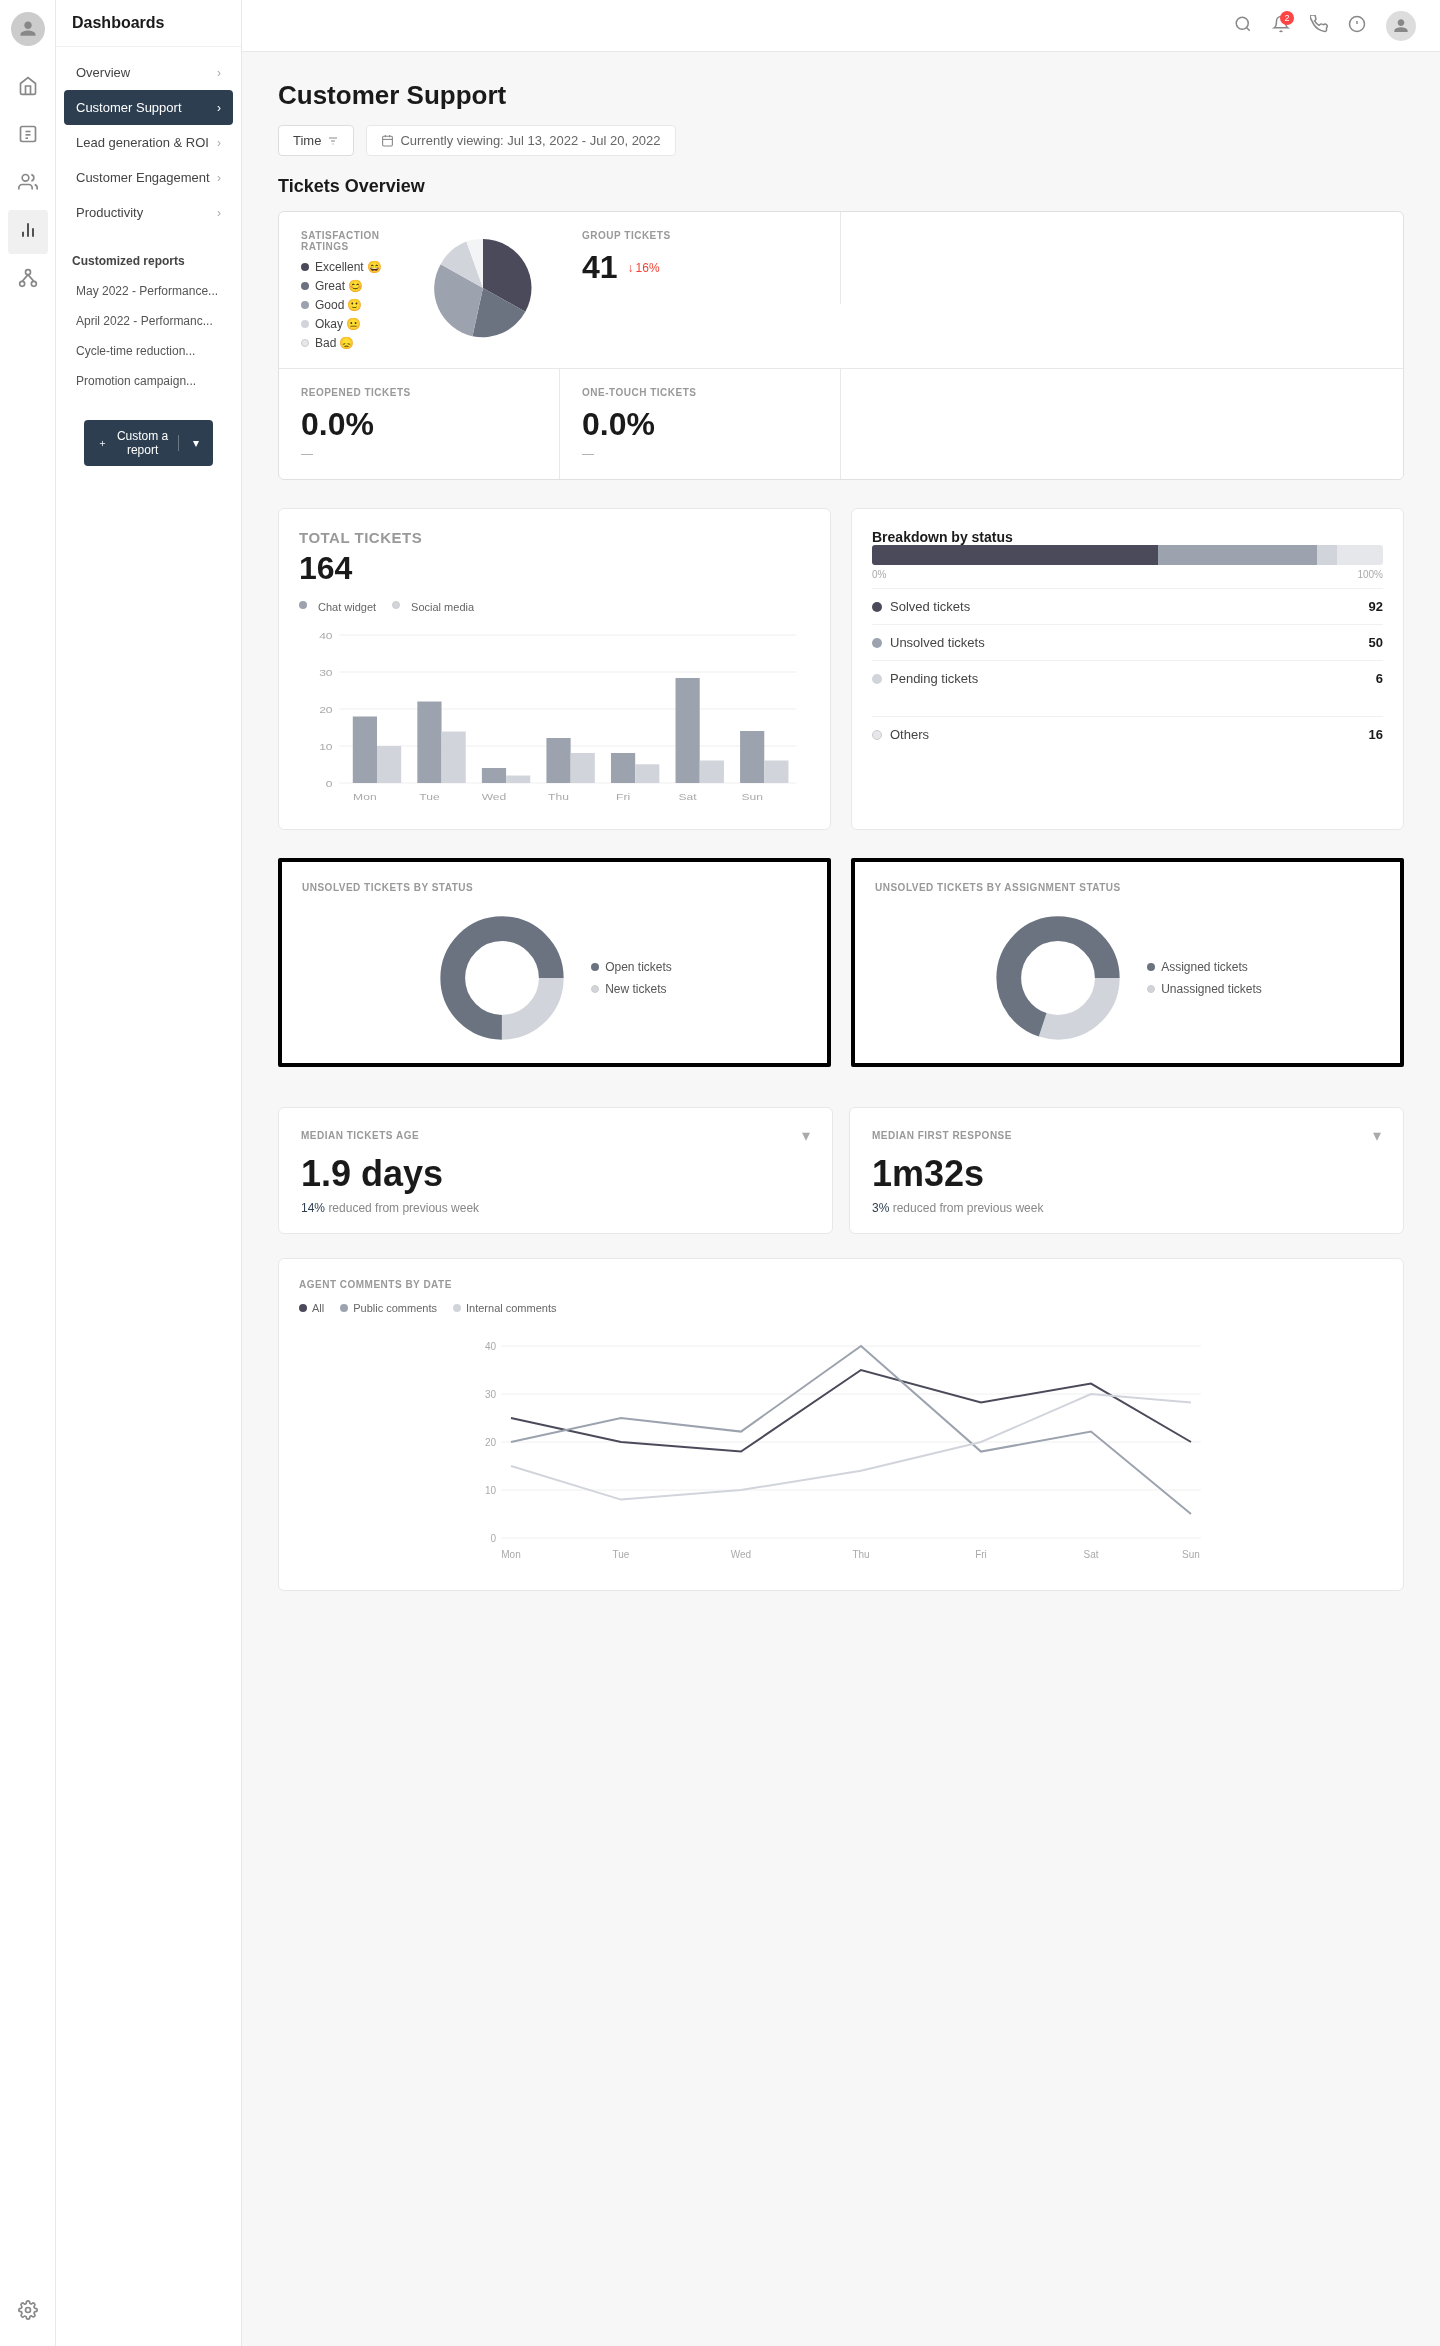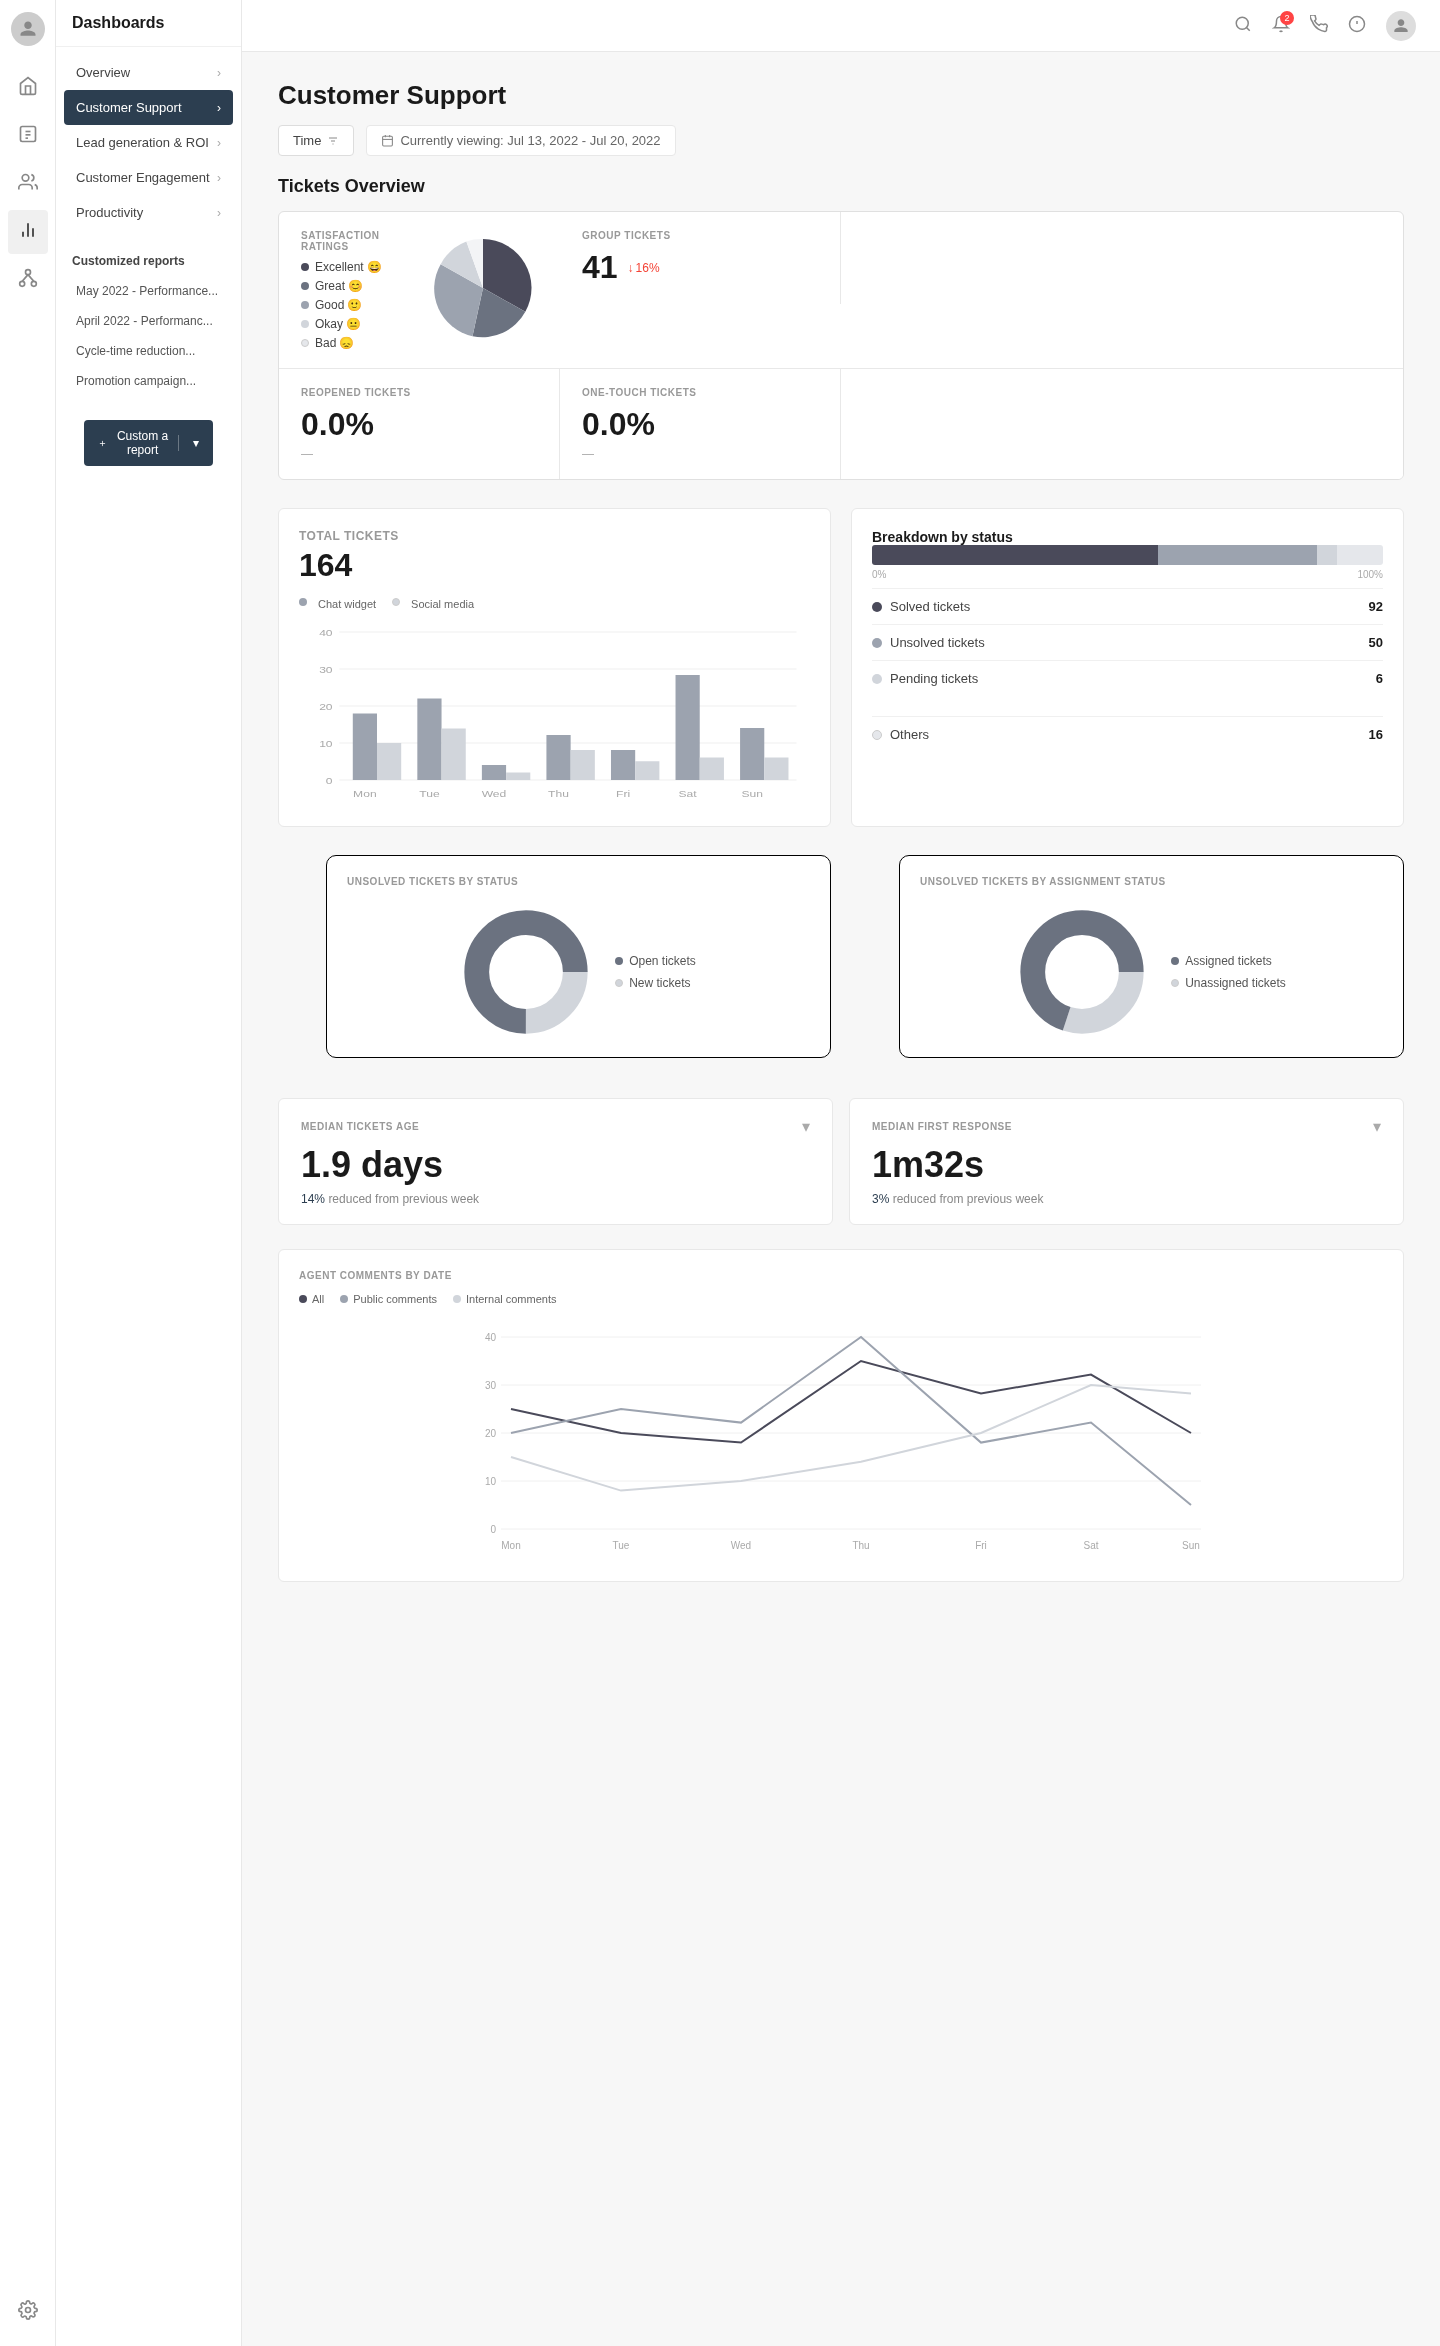--- a/index.html
+++ b/index.html
@@ -90,21 +90,21 @@
       letter-spacing: 0.5px;
       margin-bottom: 8px;
     }
     .chart-card {
       background: #fff;
       border: 1px solid #e8e8e8;
       border-radius: 6px;
       padding: 20px;
     }
     .chart-title {
-      font-size: 12px;
+      font-size: 15px;
       font-weight: 600;
       color: #999;
       text-transform: uppercase;
       letter-spacing: 0.5px;
       margin-bottom: 4px;
     }
     .chart-big-value {
       font-size: 32px;
       font-weight: 700;
       color: #1a1a1a;
@@ -127,24 +127,23 @@
     .bar-legend-dot {
       width: 8px; height: 8px;
       border-radius: 50%;
     }
 
     
     .breakdown-card { background: #fff; border: 1px solid #e8e8e8; border-radius: 6px; padding: 20px; }
     .breakdown-title { font-size: 14px; font-weight: 600; color: #1a1a1a; margin-bottom: 0; }
     .donut-card {
       background: #fff;
-      border: 1px solid #000000;
-      border-radius: 10px;
+      border: 4px solid #000000;
+      border-radius: 2px;
       padding: 20px;
-      margin-left: 48px;
     }
     .donut-card-title {
       font-size: 10px;
       font-weight: 600;
       color: #999;
       text-transform: uppercase;
       letter-spacing: 0.5px;
       margin-bottom: 20px;
     }
     .donut-content {

